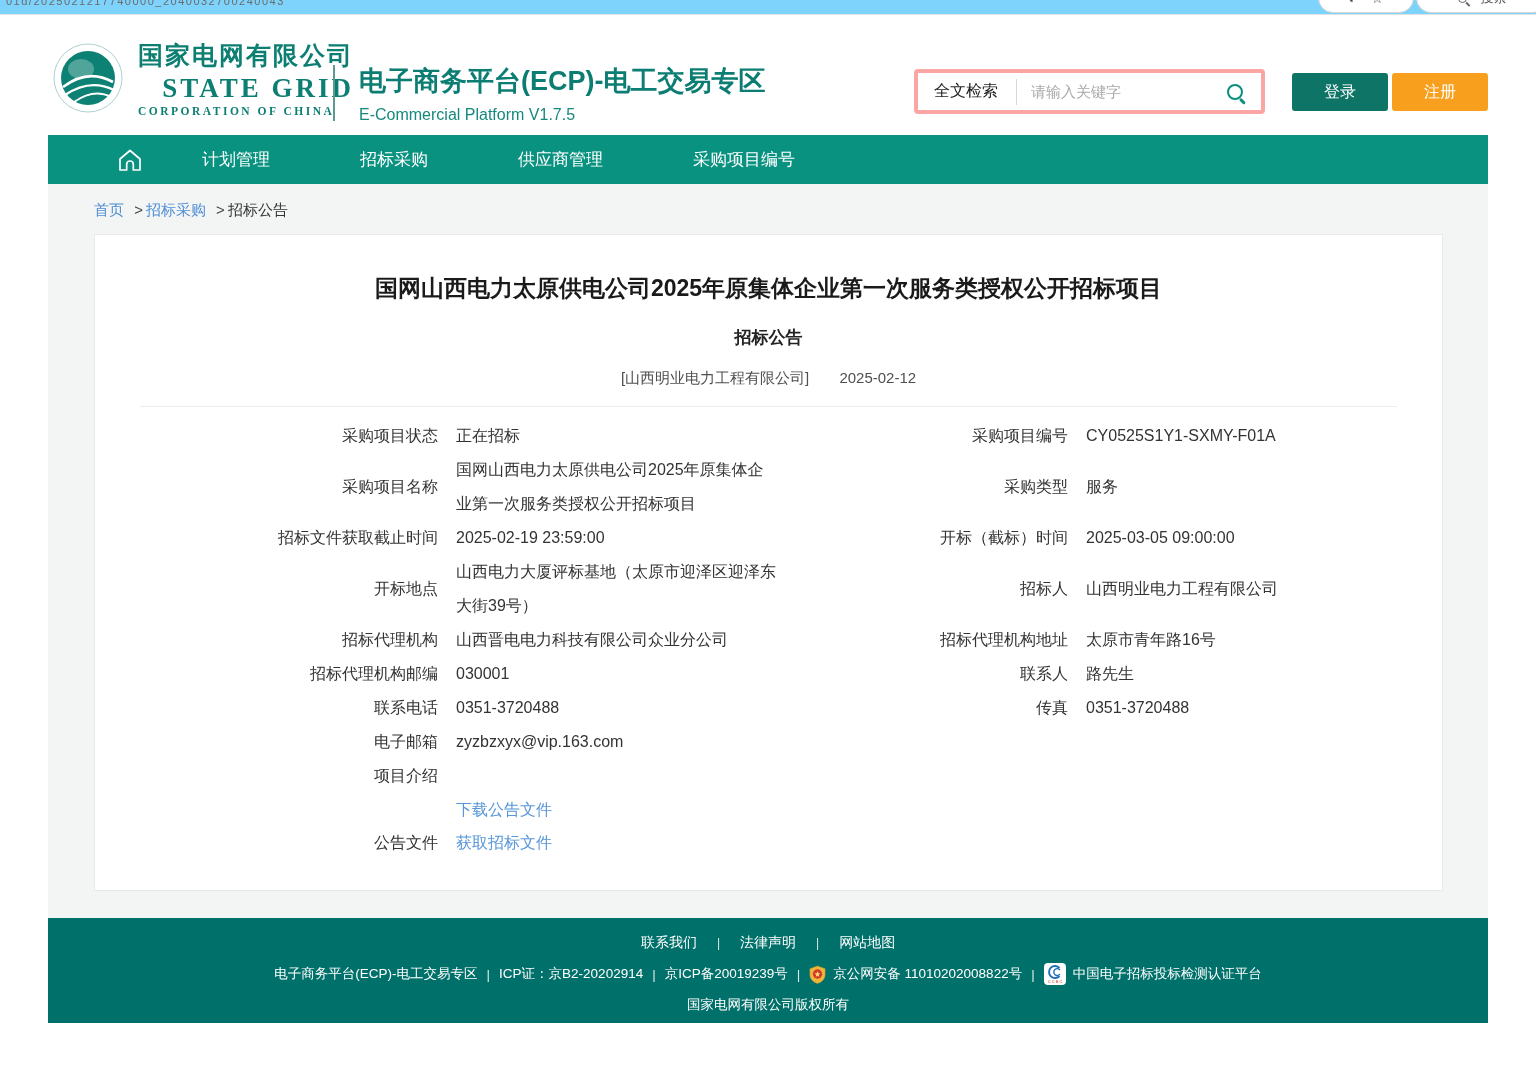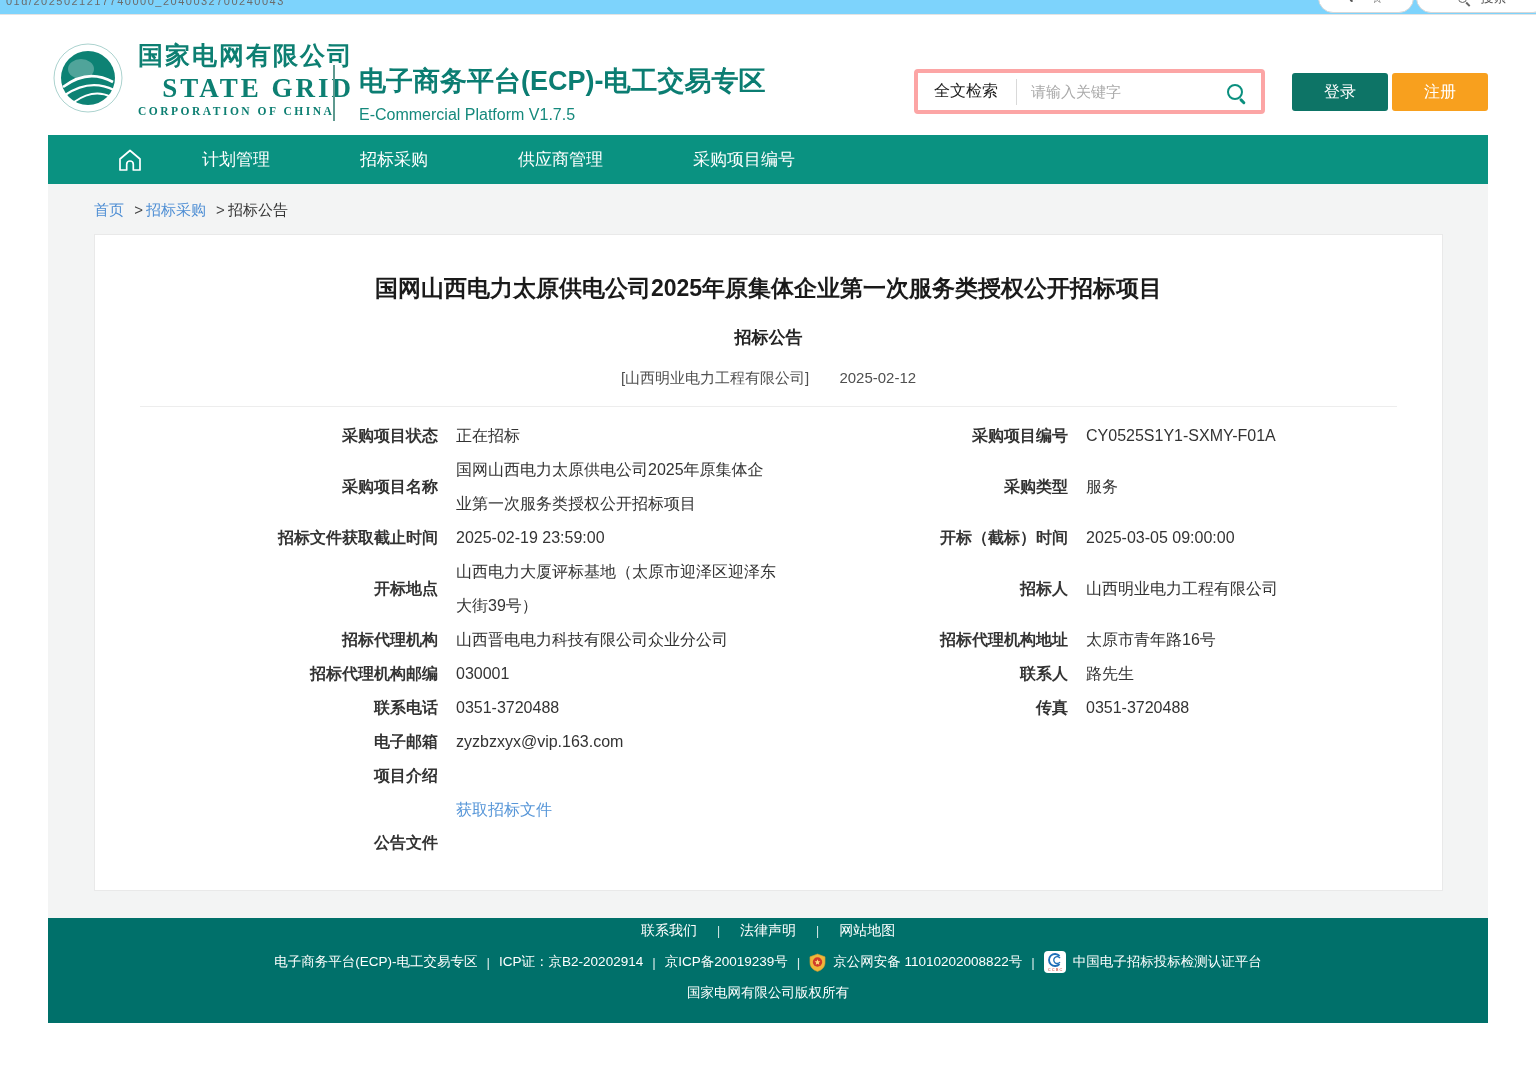--- a/index.html
+++ b/index.html
@@ -51,28 +51,28 @@
   .crumb-sep { color:#444; margin:0 3px 0 6px; }
 
   .card { margin-left:46px; width:1349px; min-height:650px; background:#fff; border:1px solid #e9e9e9; padding-bottom:30px; }
   .notice-title { text-align:center; margin-top:38px; font-size:23px; font-weight:bold; color:#1a1a1a; padding:0 60px; }
   .notice-sub { text-align:center; margin-top:22px; font-size:17px; font-weight:bold; color:#222; }
   .notice-meta { text-align:center; margin-top:20px; font-size:15px; color:#4f4f4f; }
   .notice-meta .pub { margin-right:26px; }
   .card-divider { margin:18px 45px 0 45px; border-top:1px solid #ededed; }
 
   .fields { margin-top:12px; padding:0 26px; display:grid; grid-template-columns:317px 320px 274px auto; column-gap:18px; }
-  .f-label { text-align:right; font-size:16px; color:#333; line-height:34px; min-height:34px; display:flex; align-items:center; justify-content:flex-end;font-weight:bold; }
+  .f-label { text-align:right; font-size:16px; color:#333; line-height:34px; min-height:34px; display:flex; align-items:center; justify-content:flex-end; }
   .f-value { font-size:16px; color:#333; line-height:34px; min-height:34px; display:flex; align-items:center; }
   .f-value.wrap { display:block; }
   .doc-links a { display:block; line-height:33px; color:#5796d8; text-decoration:none; cursor:pointer; font-size:16px; }
 
   
   .footer { margin-left:48px; width:1440px; height:105px; background:#00706a; color:#fff; text-align:center; }
-  .footer-line1 { padding-top:4px; font-size:14px; display:flex; justify-content:center; align-items:center; }
+  .footer-line1 { padding-top:16px; font-size:14px; display:flex; justify-content:center; align-items:center; }
   .footer-line1 a { color:#fff; text-decoration:none; cursor:pointer; }
   .f-sep { margin:0 20px; color:rgba(255,255,255,.85); font-size:12px; }
   .footer-line2 { margin-top:11px; font-size:13.5px; display:flex; justify-content:center; align-items:center; gap:7px; }
   .footer-line2 .seg { white-space:nowrap; }
   .footer-line2 .pipe { color:rgba(255,255,255,.85); margin:0 2px; }
   .footer-line3 { margin-top:11px; font-size:13.5px; }
   .f-icon { display:inline-flex; vertical-align:middle; }
 </style>
 </head>
 <body>
@@ -195,20 +195,21 @@
       <div class="f-label"></div>
       <div class="f-value"></div>
 
       <div class="f-label">项目介绍</div>
       <div class="f-value"></div>
       <div class="f-label"></div>
       <div class="f-value"></div>
 
       <div class="f-label" style="align-items:flex-start; line-height:33px;margin-top:33px;">公告文件</div>
       <div class="f-value wrap doc-links">
+        <a>下载公告文件</a>
         <a>获取招标文件</a>
       </div>
       <div class="f-label"></div>
       <div class="f-value"></div>
     </div>
   </div>
 </div>
 
 <div class="footer">
   <div class="footer-line1">

